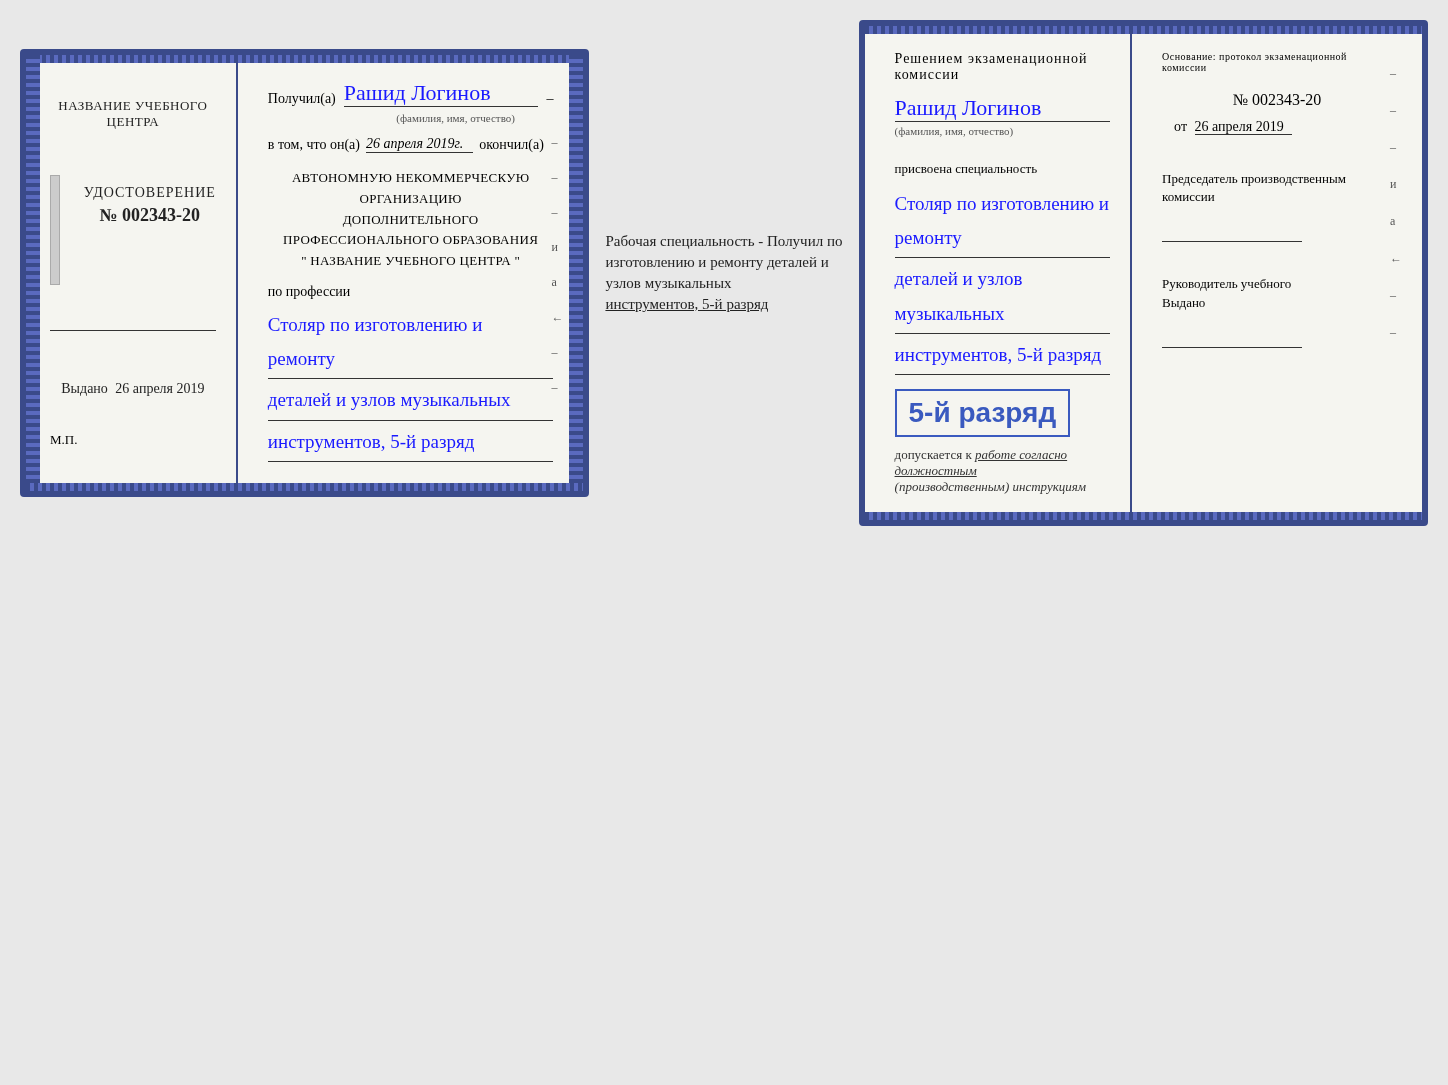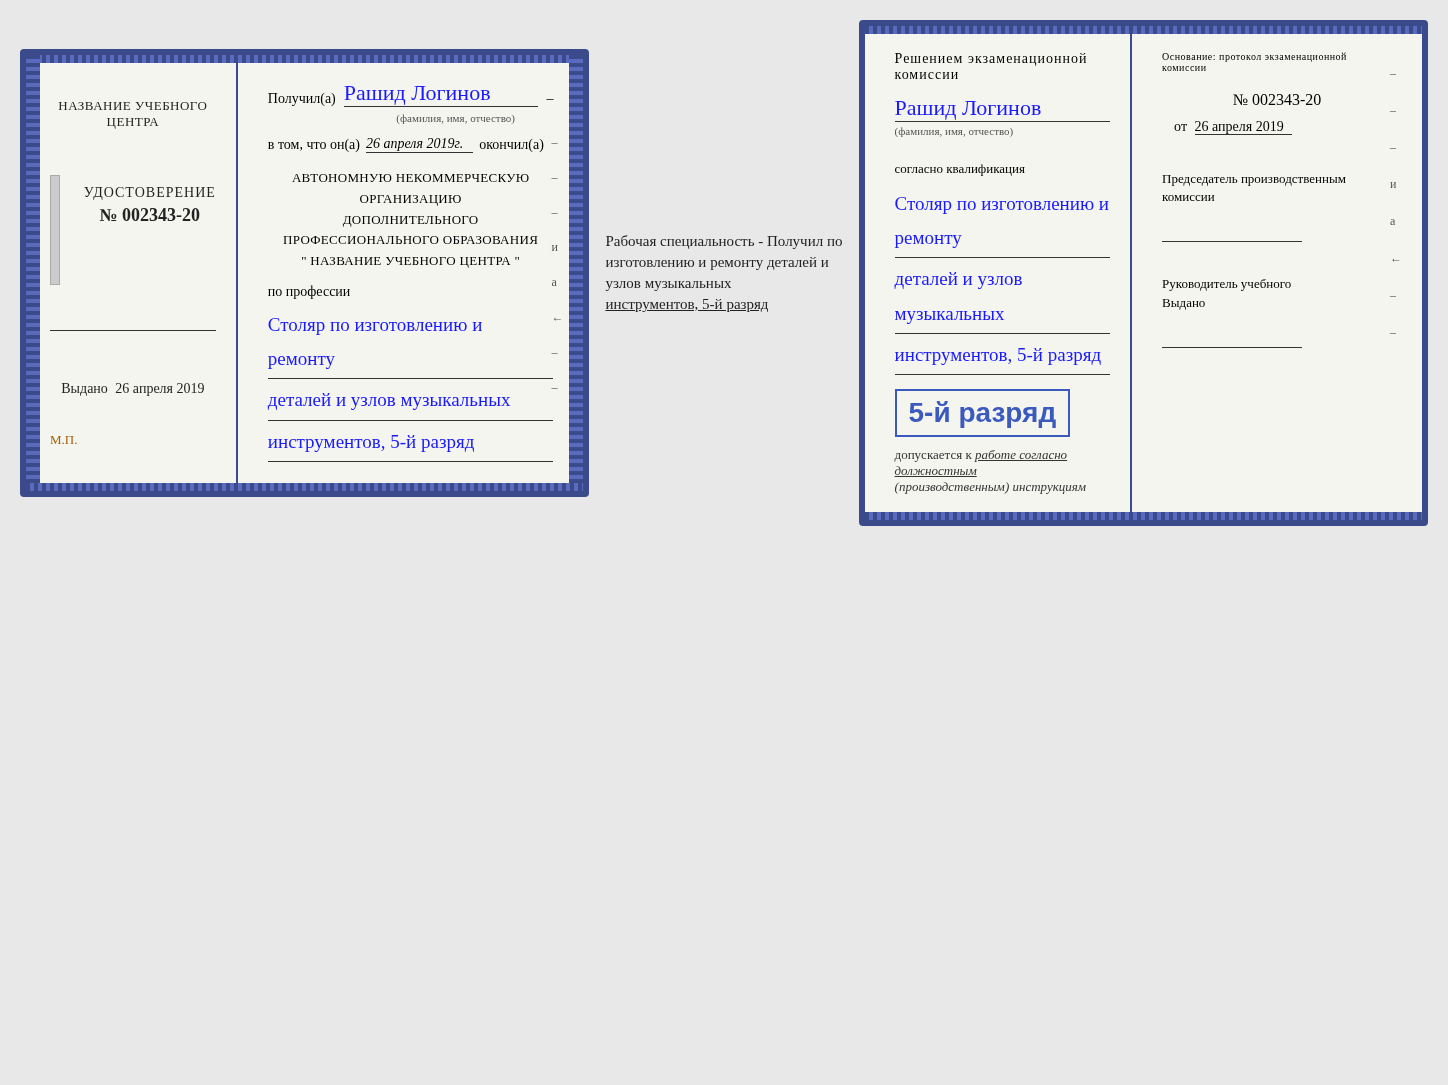--- a/index.html
+++ b/index.html
@@ -116,21 +116,21 @@
     }
 
     .cert-issued {
       font-size: 14px;
       color: #222;
       margin-top: 15px;
     }
 
     .cert-mp {
       font-size: 13px;
-      color: #a16207;
+      color: #000000;
       align-self: flex-start;
       margin-top: 10px;
     }
 
     .recipient-line {
       display: flex;
       align-items: flex-end;
       gap: 8px;
       margin-bottom: 5px;
     }
@@ -443,21 +443,21 @@
 
   <div class="second-card">
     <div class="left-strip"></div>
 
     <div class="second-left">
       <div class="decision-title">Решением  экзаменационной  комиссии</div>
 
       <div class="decision-name">Рашид Логинов</div>
       <div class="fio-hint" style="margin-left:0; text-align:left;">(фамилия, имя, отчество)</div>
 
-      <div class="assigned-text">согласно квалификация</div>
+      <div class="assigned-text">присвоена специальность</div>
 
       <div class="profession-value">
         <span class="underline-text">Столяр по изготовлению и ремонту</span>
         <span class="underline-text">деталей и узлов музыкальных</span>
         <span class="underline-text">инструментов, 5-й разряд</span>
       </div>
 
       <div class="rank-box">
         <div class="rank-text">5-й разряд</div>
       </div>

